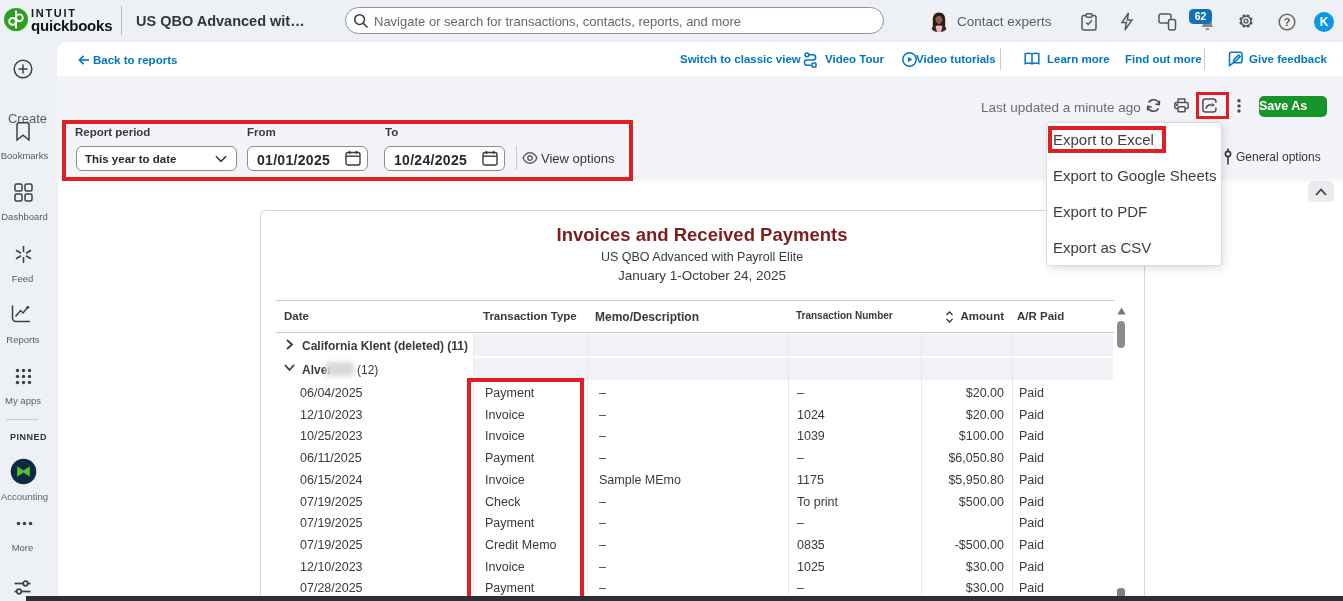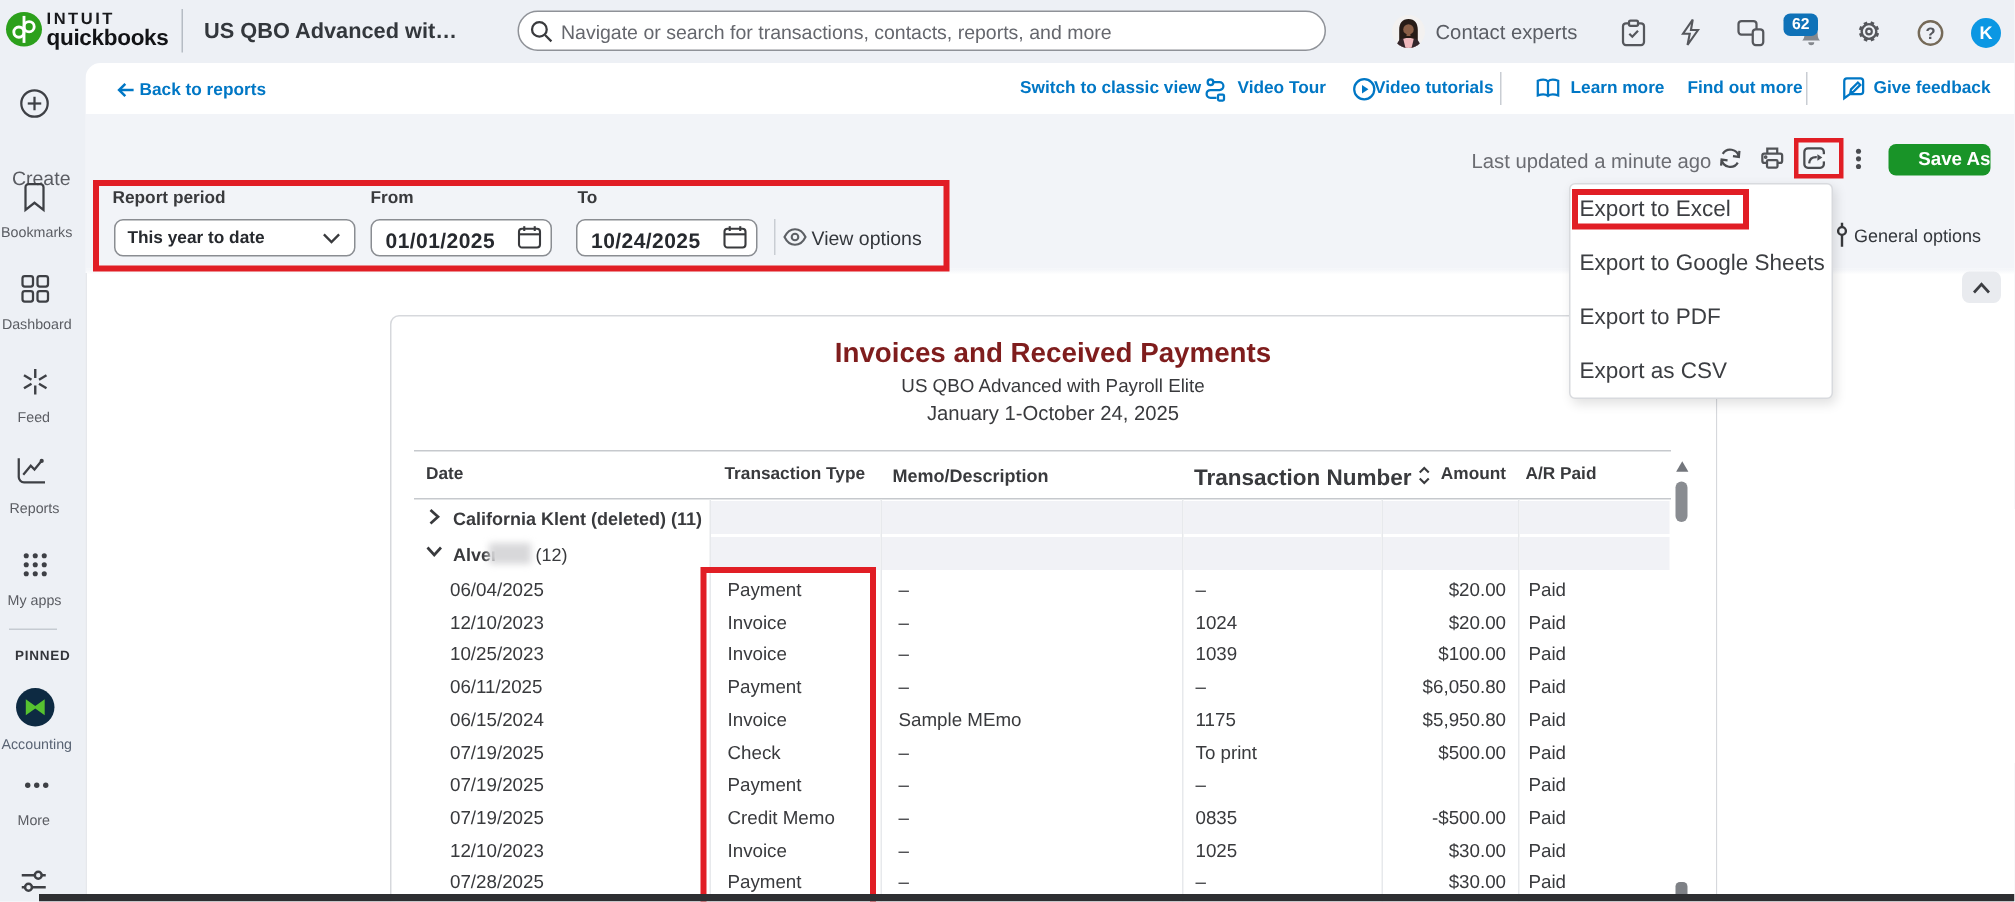--- a/index.html
+++ b/index.html
@@ -148,21 +148,21 @@
   <rect x="0.9" y="0.9" width="13" height="13" rx="2.4"></rect>
   <rect x="12.6" y="4.8" width="3" height="4.8" fill="#f6f7f9" stroke="none"></rect>
   <path d="M4.1 10.9 C4.3 7.7 6.6 6.6 9.2 6.7"></path>
   <path d="M9.6 4.9 L12.9 7.0 L9.6 9.1 z" fill="#4a4c50" stroke="none"></path>
 </svg>
 <svg class="abs" style="left:1237px;top:99px" width="4" height="14" viewBox="0 0 4 14">
   <circle cx="2" cy="1.8" r="1.7" fill="#494b4f"></circle>
     <circle cx="2" cy="6.9" r="1.7" fill="#494b4f"></circle>
     <circle cx="2" cy="12" r="1.7" fill="#494b4f"></circle>
 </svg>
-<div class="abs" style="left:1259px;top:96px;width:68px;height:21px;background:#199428;border-radius:5px;color:#fff;font-size:12.5px;font-weight:bold;text-align:right;line-height:21px;">Save As</div>
+<div class="abs" style="left:1259px;top:96px;width:68px;height:21px;background:#199428;border-radius:5px;color:#fff;font-size:12.5px;font-weight:bold;text-align:left;line-height:21px;">Save As</div>
 
 <div class="abs" style="left:62px;top:120px;width:571px;height:61px;border:4px solid #e11e25;"></div>
 <div class="txt" style="left:75px;top:126px;font-size:11.5px;font-weight:bold;">Report period</div>
 <div class="abs" style="left:76px;top:146px;width:161px;height:25px;background:#fff;border:1px solid #8a8d92;border-radius:6px;"></div>
 <div class="txt" style="left:85px;top:153px;font-size:11.5px;font-weight:bold;color:#26292e;">This year to date</div>
 <svg class="abs" style="left:215px;top:155px" width="12" height="8" viewBox="0 0 13 8" fill="none" stroke="#393a3d" stroke-width="1.7">
     <path d="M1 1 L6.5 6.5 L12 1"></path>
   </svg>
 
 <div class="txt" style="left:247px;top:126px;font-size:11.5px;font-weight:bold;">From</div>
@@ -207,21 +207,21 @@
 
 <div class="txt" style="left:276px;top:224px;width:852px;text-align:center;font-size:18.5px;font-weight:bold;color:#7f1d1d;">Invoices and Received Payments</div>
 <div class="txt" style="left:276px;top:250px;width:852px;text-align:center;font-size:12.5px;">US QBO Advanced with Payroll Elite</div>
 <div class="txt" style="left:276px;top:268px;width:852px;text-align:center;font-size:13.5px;">January 1-October 24, 2025</div>
 
 <div class="abs" style="left:276px;top:300px;width:838px;height:1px;background:#c6c9cd;"></div>
 <div class="abs" style="left:276px;top:332px;width:838px;height:1px;background:#c6c9cd;"></div>
 <div class="txt" style="left:284px;top:310px;font-size:11.5px;font-weight:bold;">Date</div>
 <div class="txt" style="left:483px;top:310px;font-size:11.5px;font-weight:bold;">Transaction Type</div>
 <div class="txt" style="left:595px;top:310px;font-size:12px;font-weight:bold;">Memo/Description</div>
-<div class="txt" style="left:796px;top:310px;font-size:15px;font-weight:bold;">Transaction Number</div>
+<div class="txt" style="left:796px;top:310px;font-size:10px;font-weight:bold;">Transaction Number</div>
 <svg class="abs" style="left:945px;top:311px" width="9" height="12" viewBox="0 0 9 12" fill="none" stroke="#393a3d" stroke-width="1.4">
   <path d="M1.5 4 L4.5 1 L7.5 4"></path>
     <path d="M1.5 8 L4.5 11 L7.5 8"></path>
 </svg>
 <div class="txt" style="left:904px;top:310px;width:100px;text-align:right;font-size:11.5px;font-weight:bold;">Amount</div>
 <div class="txt" style="left:1017px;top:310px;font-size:11.5px;font-weight:bold;">A/R Paid</div>
 
 <div class="abs" style="left:473px;top:333px;width:1px;height:268px;background:#e7e9ec;"></div>
 <div class="abs" style="left:587px;top:333px;width:1px;height:268px;background:#e7e9ec;"></div>
 <div class="abs" style="left:788px;top:333px;width:1px;height:268px;background:#e7e9ec;"></div>

